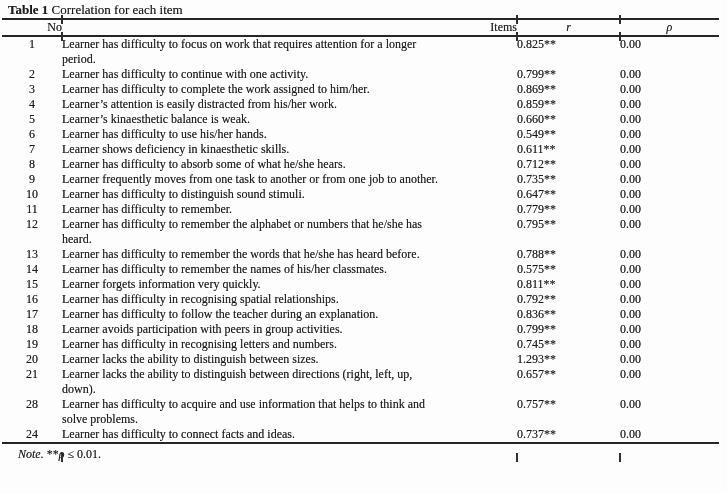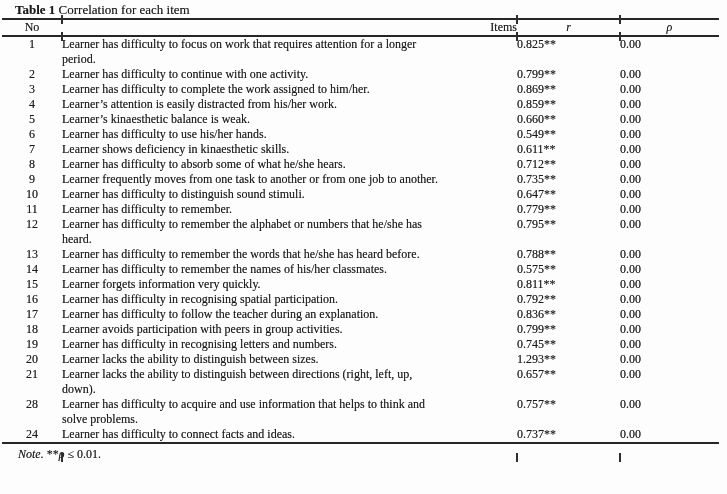--- a/index.html
+++ b/index.html
@@ -7,21 +7,21 @@
     position:relative;
     width:727px;height:494px;
     background:#fdfdfd;
     font-family:"Liberation Serif","DejaVu Serif",serif;
     color:#1b1b1b;
     overflow:hidden;
     text-shadow:0 0 0.3px rgba(40,40,40,.55);
   }
   .caption{
     height:16px;
-    padding:2px 0 0 15px;
+    padding:2px 0 0 8px;
     font-size:13px;
     line-height:16px;
     white-space:nowrap;
   }
   .caption .b{font-weight:bold;}
   table.corr{
     margin-left:2px;
     width:717px;
     border-collapse:collapse;
     table-layout:fixed;
@@ -30,21 +30,21 @@
     font-size:12px;
     line-height:15px;
   }
   table.corr thead tr{border-bottom:2px solid #262626;}
   table.corr th{
     font-weight:normal;
     padding:0;
     height:15px;
     vertical-align:top;
   }
-  th.h-no{text-align:center;font-family:Liberation Serif, serif;}
+  th.h-no{text-align:right;font-family:Liberation Serif, serif;}
   th.h-items{text-align:right;padding-left:5px;}
   th.h-r,th.h-rho{text-align:center;font-style:italic;}
   table.corr td{
     padding:0;
     vertical-align:top;
   }
   td.c-no{text-align:center;}
   td.c-item{padding-left:5px;white-space:pre-line;}
   td.c-r,td.c-rho{}
   .note{
@@ -188,21 +188,21 @@
 
   <tr>
     <td class="c-no">15</td>
     <td class="c-item">Learner forgets information very quickly.</td>
     <td class="c-r">0.811**</td>
     <td class="c-rho">0.00</td>
   </tr>
 
   <tr>
     <td class="c-no">16</td>
-    <td class="c-item">Learner has difficulty in recognising spatial participation.</td>
+    <td class="c-item">Learner has difficulty in recognising spatial relationships.</td>
     <td class="c-r">0.792**</td>
     <td class="c-rho">0.00</td>
   </tr>
 
   <tr>
     <td class="c-no">17</td>
     <td class="c-item">Learner has difficulty to follow the teacher during an explanation.</td>
     <td class="c-r">0.836**</td>
     <td class="c-rho">0.00</td>
   </tr>

